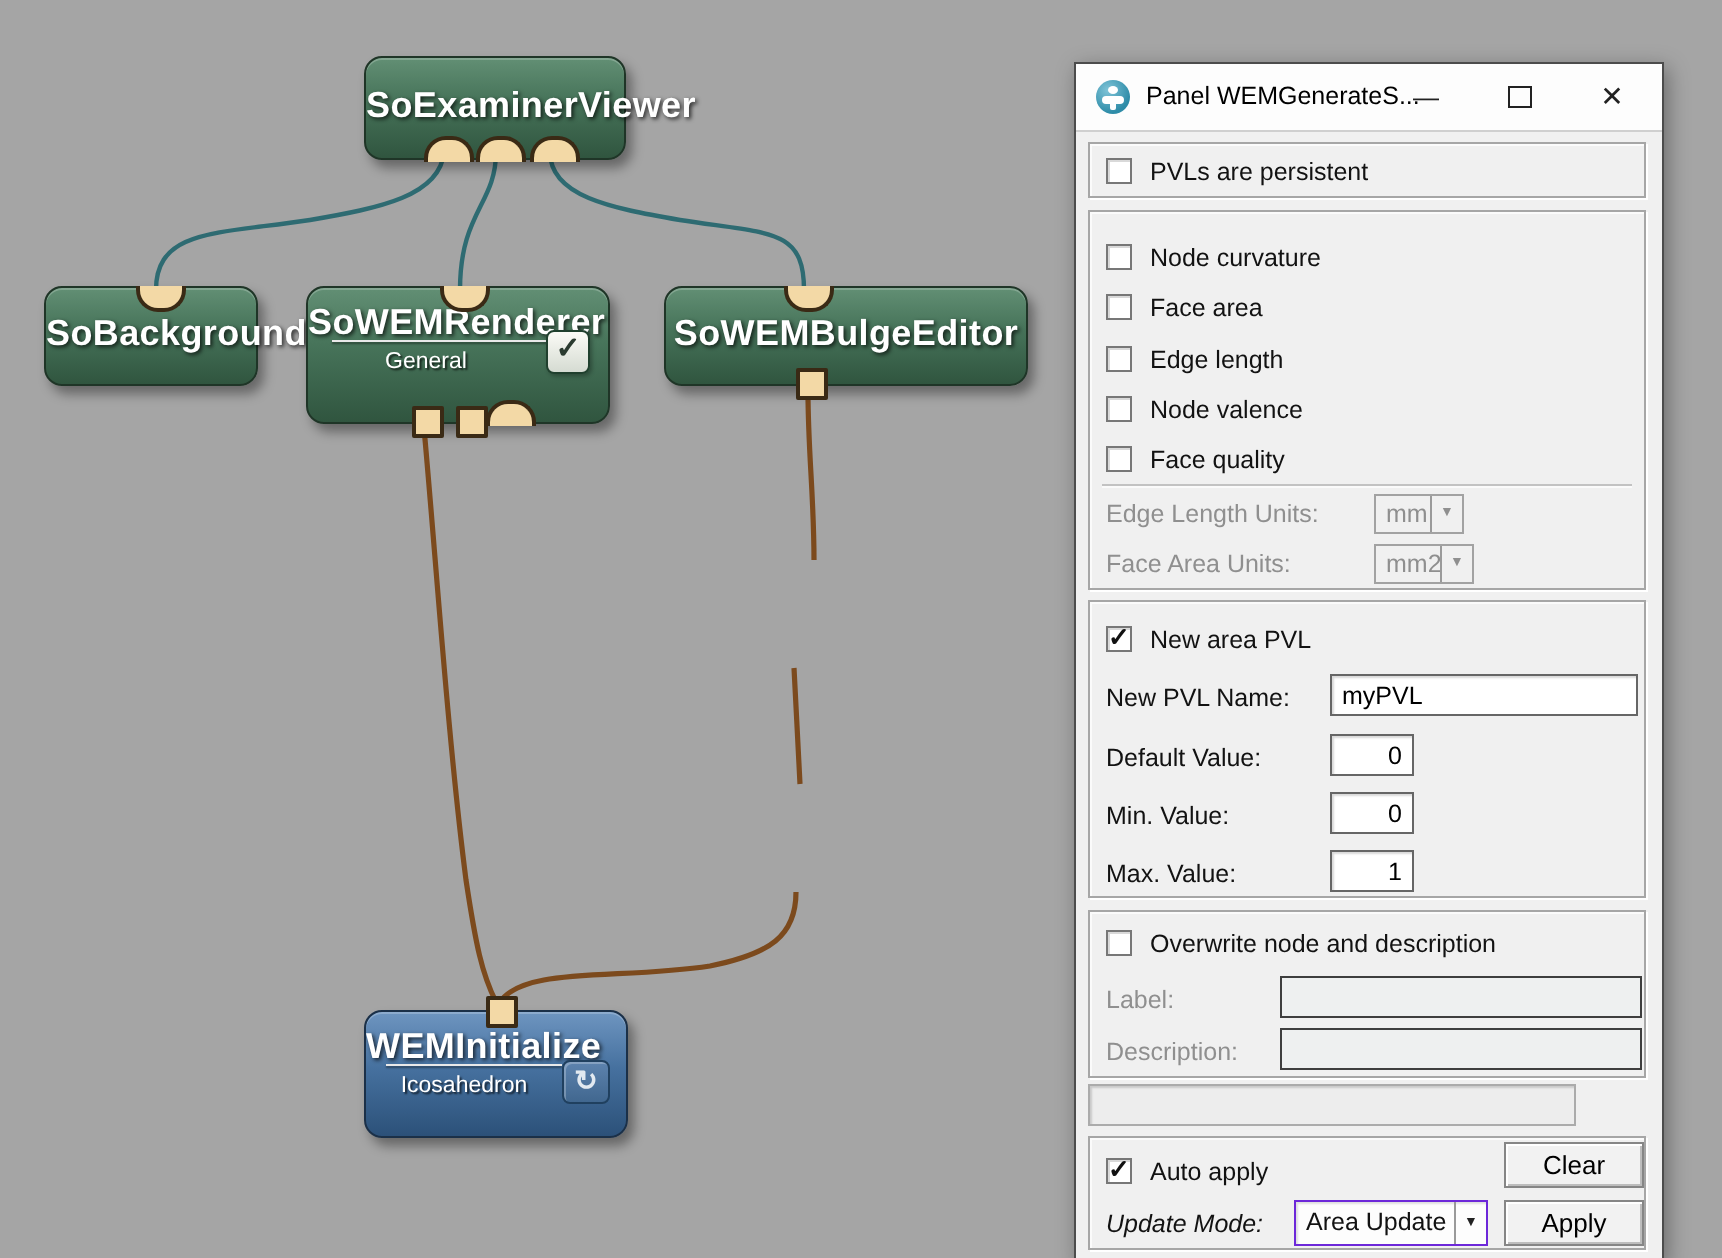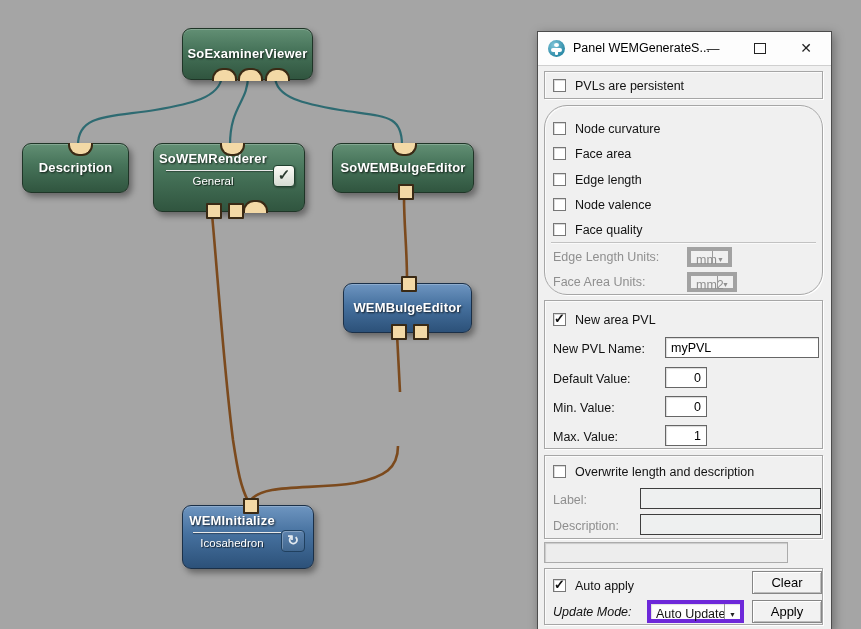--- a/index.html
+++ b/index.html
@@ -14,21 +14,21 @@
   #edges{position:absolute;left:0;top:0;}
   .node{
     position:absolute;border-radius:9px;
     border:1.5px solid #1f3527;
     box-shadow:3px 4px 6px rgba(0,0,0,.38), inset 0 1px 0 rgba(255,255,255,.22);
     color:#fff;
   }
   .node.green{background:linear-gradient(180deg,#628f74 0%,#47745a 42%,#30553f 100%);}
   .node.blue{background:linear-gradient(180deg,#6e95c0 0%,#46719f 45%,#2c5179 100%);border-color:#1b3048;}
   .nlabel{
-    text-align:center;font-size:13px;font-weight:600;letter-spacing:.2px;
+    text-align:center;font-size:18px;font-weight:600;letter-spacing:.2px;
     text-shadow:1px 1px 2px rgba(0,0,0,.75);white-space:nowrap;
   }
   .one-row .nlabel{position:absolute;left:0;right:0;top:50%;transform:translateY(-55%);}
   .two-row .nlabel{position:absolute;left:0;right:0;top:7px;}
   .pad-r .nlabel,.pad-r .nsub{padding-right:32px;}
   .nline{position:absolute;top:26px;height:1px;background:#e9e9e9;box-shadow:0 1px 1px rgba(0,0,0,.4);}
   .nsub{
     position:absolute;left:0;right:0;top:31px;text-align:center;
     font-size:11.5px;font-weight:400;text-shadow:1px 1px 1px rgba(0,0,0,.7);white-space:nowrap;
   }
@@ -97,21 +97,21 @@
   .tfield{
     position:absolute;box-sizing:border-box;height:21px;background:#fff;
     border:1px solid #666;box-shadow:inset 1px 1px 1px rgba(0,0,0,.15);
     font-family:"Liberation Sans",sans-serif;font-size:12.5px;padding:0 5px;color:#000;outline:none;
   }
   .tfield.num{text-align:right;}
   .tfield.disfield{background:#eef0f0;border:1px solid #3e3e3e;box-shadow:none;}
   .tfield.statusf{background:#ededed;border:1px solid #ababab;}
   .combo{
     position:absolute;box-sizing:border-box;height:20px;background:#fdfdfd;
-    border:4px solid #6d28d9;box-shadow:inset 1px 1px 1px rgba(0,0,0,.12);
+    border:1px solid #6d28d9;box-shadow:inset 1px 1px 1px rgba(0,0,0,.12);
   }
   .combo .val{position:absolute;left:5px;top:0;line-height:18px;font-size:12.5px;white-space:nowrap;}
   .combo .arr{position:absolute;right:0;top:0;bottom:0;width:15px;border-left:1px solid #9a9a9a;
     text-align:center;font-size:7px;line-height:18px;color:#333;}
   .combo.discombo{background:#f0f0f0;border-color:#a2a2a2;box-shadow:none;}
   .combo.discombo .val,.combo.discombo .arr{color:#8f8f8f;}
   .sep{position:absolute;left:6px;right:6px;height:1px;background:#c2c2c2;box-shadow:0 1px 0 #fafafa;}
   .pbtn{
     position:absolute;box-sizing:border-box;height:23px;background:#f2f2f2;
     border:1px solid #868686;box-shadow:inset 1px 1px 0 #ffffff, inset -1px -1px 0 #bdbdbd;
@@ -138,46 +138,40 @@
 
   <div class="node green one-row" style="left:182px;top:28px;width:129px;height:50px;">
     <div class="nlabel">SoExaminerViewer</div>
     <div class="dome up" style="left:29px;"></div>
     <div class="dome up" style="left:55px;"></div>
     <div class="dome up" style="left:82px;"></div>
   </div>
 
   <div class="node green one-row" style="left:22px;top:143px;width:105px;height:48px;">
     <div class="dome down" style="left:45px;"></div>
-    <div class="nlabel">Description</div>
+    <div class="nlabel">SoBackground</div>
   </div>
 
   <div class="node green two-row pad-r" style="left:153px;top:143px;width:150px;height:67px;">
     <div class="dome down" style="left:66px;"></div>
     <div class="nlabel">SoWEMRenderer</div>
     <div class="nline" style="left:12px;width:114px;"></div>
     <div class="nsub">General</div>
     <div class="node-check"><span>✓</span></div>
     <div class="sq bot" style="left:52px;"></div>
     <div class="sq bot" style="left:74px;"></div>
     <div class="dome up" style="left:89px;"></div>
   </div>
 
-  <div class="node green one-row" style="left:332px;top:143px;width:140px;height:48px;">
+  <div class="node green one-row" style="left:332px;top:143px;width:140px;height:48px;padding-left:40px;">
     <div class="dome down" style="left:59px;"></div>
     <div class="nlabel">SoWEMBulgeEditor</div>
     <div class="sq bot" style="left:65px;"></div>
   </div>
 
-  <div class="node blue one-row" style="left:343px;top:283px;width:127px;height:48px;">
-    <div class="sq top" style="left:57px;"></div>
-    <div class="nlabel">WEMBulgeEditor</div>
-    <div class="sq bot" style="left:47px;"></div>
-    <div class="sq bot" style="left:69px;"></div>
-  </div>
 
 
   <div class="node blue two-row pad-r" style="left:182px;top:505px;width:130px;height:62px;">
     <div class="sq top" style="left:60px;"></div>
     <div class="nlabel">WEMInitialize</div>
     <div class="nline" style="left:10px;width:88px;"></div>
     <div class="nsub">Icosahedron</div>
     <div class="node-reload"><span>↻</span></div>
   </div>
 </div>
@@ -195,21 +189,21 @@
     <div class="wbtn" id="btn-close"><span>✕</span></div>
   </div>
 
   <div class="grp" style="top:39px;height:28px;">
     <div class="cbrow" style="left:8px;top:7px;">
       <span class="cb"></span>
       <span class="cblabel">PVLs are persistent</span>
     </div>
   </div>
 
-  <div class="grp" style="top:73px;height:190px;border-radius:23px;">
+  <div class="grp" style="top:73px;height:190px;">
     <div class="cbrow" style="left:8px;top:16px;">
       <span class="cb"></span>
       <span class="cblabel">Node curvature</span>
     </div>
     <div class="cbrow" style="left:8px;top:41px;">
       <span class="cb"></span>
       <span class="cblabel">Face area</span>
     </div>
     <div class="cbrow" style="left:8px;top:67px;">
       <span class="cb"></span>
@@ -249,38 +243,38 @@
     <input class="tfield num" style="left: 120px; top: 66px; width: 42px;" value="0">
     <div class="flabel" style="left:8px;top:99px;">Min. Value:</div>
     <input class="tfield num" style="left: 120px; top: 95px; width: 42px;" value="0">
     <div class="flabel" style="left:8px;top:128px;">Max. Value:</div>
     <input class="tfield num" style="left: 120px; top: 124px; width: 42px;" value="1">
   </div>
 
   <div class="grp" style="top:423px;height:84px;">
     <div class="cbrow" style="left:8px;top:9px;">
       <span class="cb"></span>
-      <span class="cblabel">Overwrite length and description</span>
+      <span class="cblabel">Overwrite node and description</span>
     </div>
     <div class="flabel dis" style="left:8px;top:36px;">Label:</div>
     <input class="tfield disfield" style="left: 95px; top: 32px; width: 181px;" disabled="" value="">
     <div class="flabel dis" style="left:8px;top:62px;">Description:</div>
     <input class="tfield disfield" style="left: 95px; top: 58px; width: 181px;" disabled="" value="">
   </div>
 
   <input class="tfield statusf" style="left: 6px; top: 510px; width: 244px;" disabled="" value="">
 
   <div class="grp" style="top:536px;height:57px;">
     <div class="cbrow" style="left:8px;top:10px;">
       <span class="cb checked">
           <span class="mark">✓</span>
         </span>
       <span class="cblabel">Auto apply</span>
     </div>
     <div class="pbtn" style="left:207px;top:2px;width:70px;">Clear</div>
     <div class="flabel" style="left:8px;top:35px;font-style:italic;">Update Mode:</div>
     <div class="combo" style="left:102px;top:31px;width:97px;height:23px;">
-      <span class="val" style="line-height:21px;">Auto Update</span>
+      <span class="val" style="line-height:21px;">Area Update</span>
       <span class="arr" style="line-height:21px;color:#222;">▼</span>
     </div>
     <div class="pbtn" style="left:207px;top:31px;width:70px;">Apply</div>
   </div>
 </div>
 
 </body></html>

